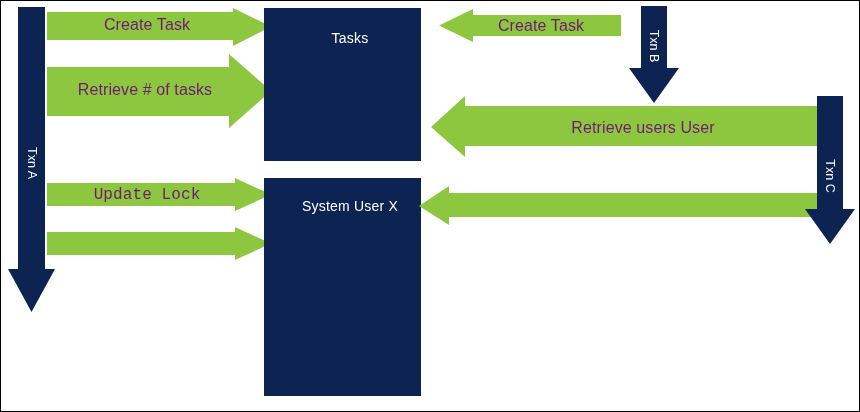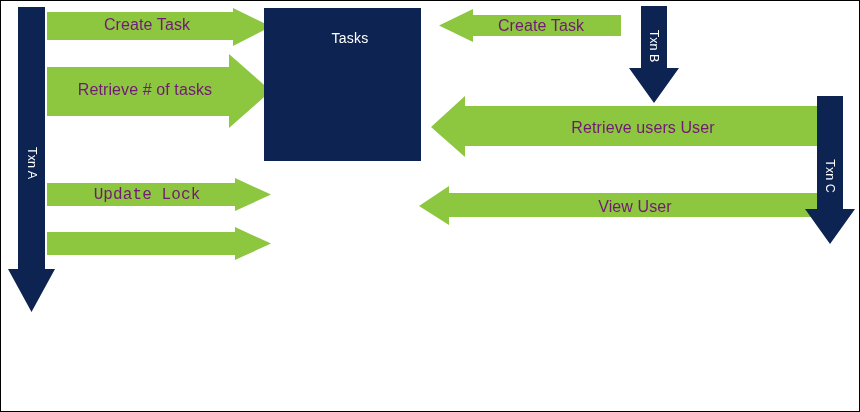--- a/index.html
+++ b/index.html
@@ -84,39 +84,41 @@
   <div class="arrow-text" style="left:46px; top:185px; width:200px;font-family:Liberation Mono, monospace;">Update Lock</div>
 
   <svg class="arrow-svg" style="left:46px; top:226px;" width="224" height="34" viewBox="0 0 224 34">
     <polygon points="0,5 188,5 188,0 224,16.5 188,33 188,28 0,28" fill="#8dc63f"></polygon>
   </svg>
 
   <div class="node-box" style="left:263px; top:7px; width:157px; height:153px;">
     <div class="node-label" style="top:22px;">Tasks</div>
   </div>
 
+  <div class="node-box" style="left:263px; top:177px; width:157px; height:218px;">
+    <div class="node-label" style="top:20px;">System User X</div>
+  </div>
 
   <svg class="arrow-svg" style="left:438px; top:8px;" width="182" height="34" viewBox="0 0 182 34">
     <polygon points="0,16.5 34,0 34,6 182,6 182,27 34,27 34,33" fill="#8dc63f"></polygon>
   </svg>
   <div class="arrow-text" style="left:460px; top:16px; width:160px;">Create Task</div>
 
   <svg class="arrow-svg" style="left:626px; top:5px;" width="54" height="98" viewBox="0 0 54 98">
     <polygon points="14,0 40,0 40,62 52,62 27,97 2,62 14,62" fill="#0d2452"></polygon>
   </svg>
   <div class="vtxn-text rot-cw" style="left:630px; top:38px; width:46px; text-align:center;">Txn B</div>
 
   <svg class="arrow-svg" style="left:430px; top:95px;" width="390" height="62" viewBox="0 0 390 62">
     <polygon points="0,31 34,0 34,10 390,10 390,50 34,50 34,61" fill="#8dc63f"></polygon>
   </svg>
   <div class="arrow-text" style="left:464px; top:118px; width:356px;">Retrieve users User</div>
 
   <svg class="arrow-svg" style="left:418px; top:185px;" width="402" height="40" viewBox="0 0 402 40">
     <polygon points="0,20 30,0 30,7 402,7 402,31 30,31 30,39" fill="#8dc63f"></polygon>
   </svg>
-  <div class="arrow-text" style="left:448px; top:197px; width:372px;">View User</div>
 
   <svg class="arrow-svg" style="left:802px; top:95px;" width="54" height="150" viewBox="0 0 54 150">
     <polygon points="14,0 40,0 40,113 52,113 27,148 2,113 14,113" fill="#0d2452"></polygon>
   </svg>
   <div class="vtxn-text rot-cw" style="left:806px; top:168px; width:46px; text-align:center;">Txn C</div>
 
 </div>
 
 </body></html>

